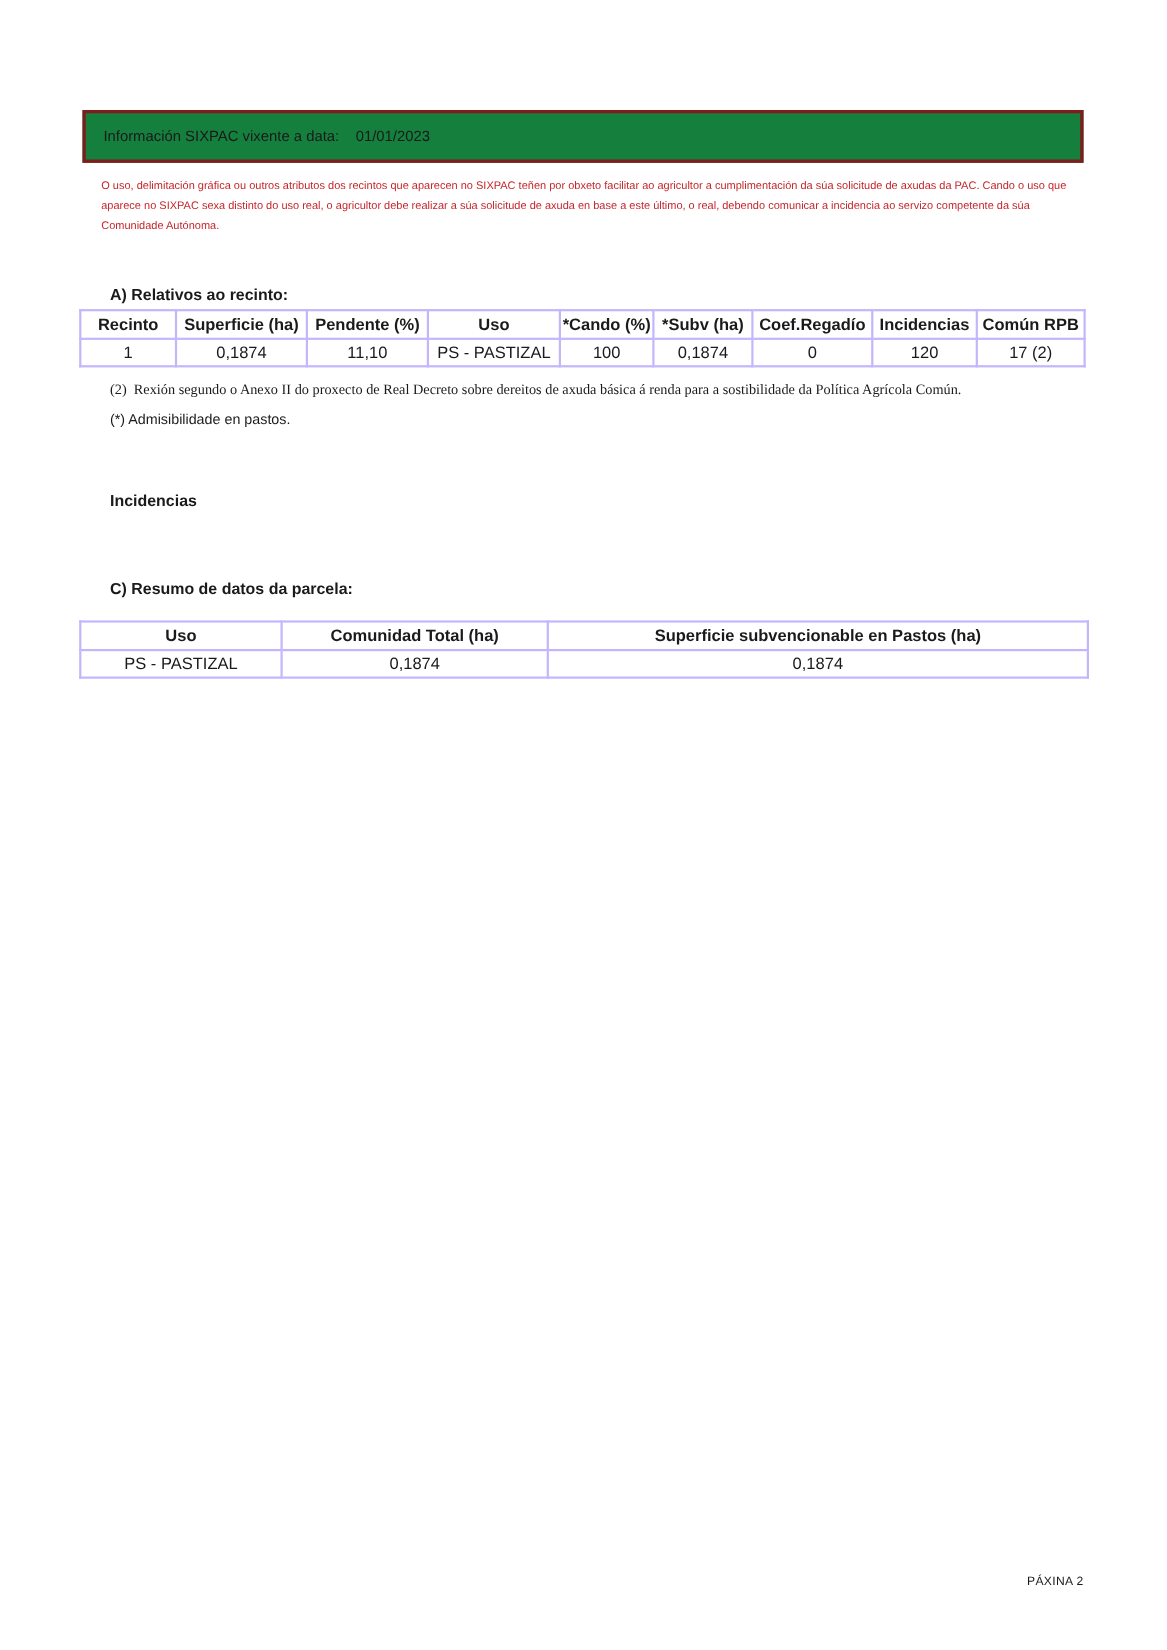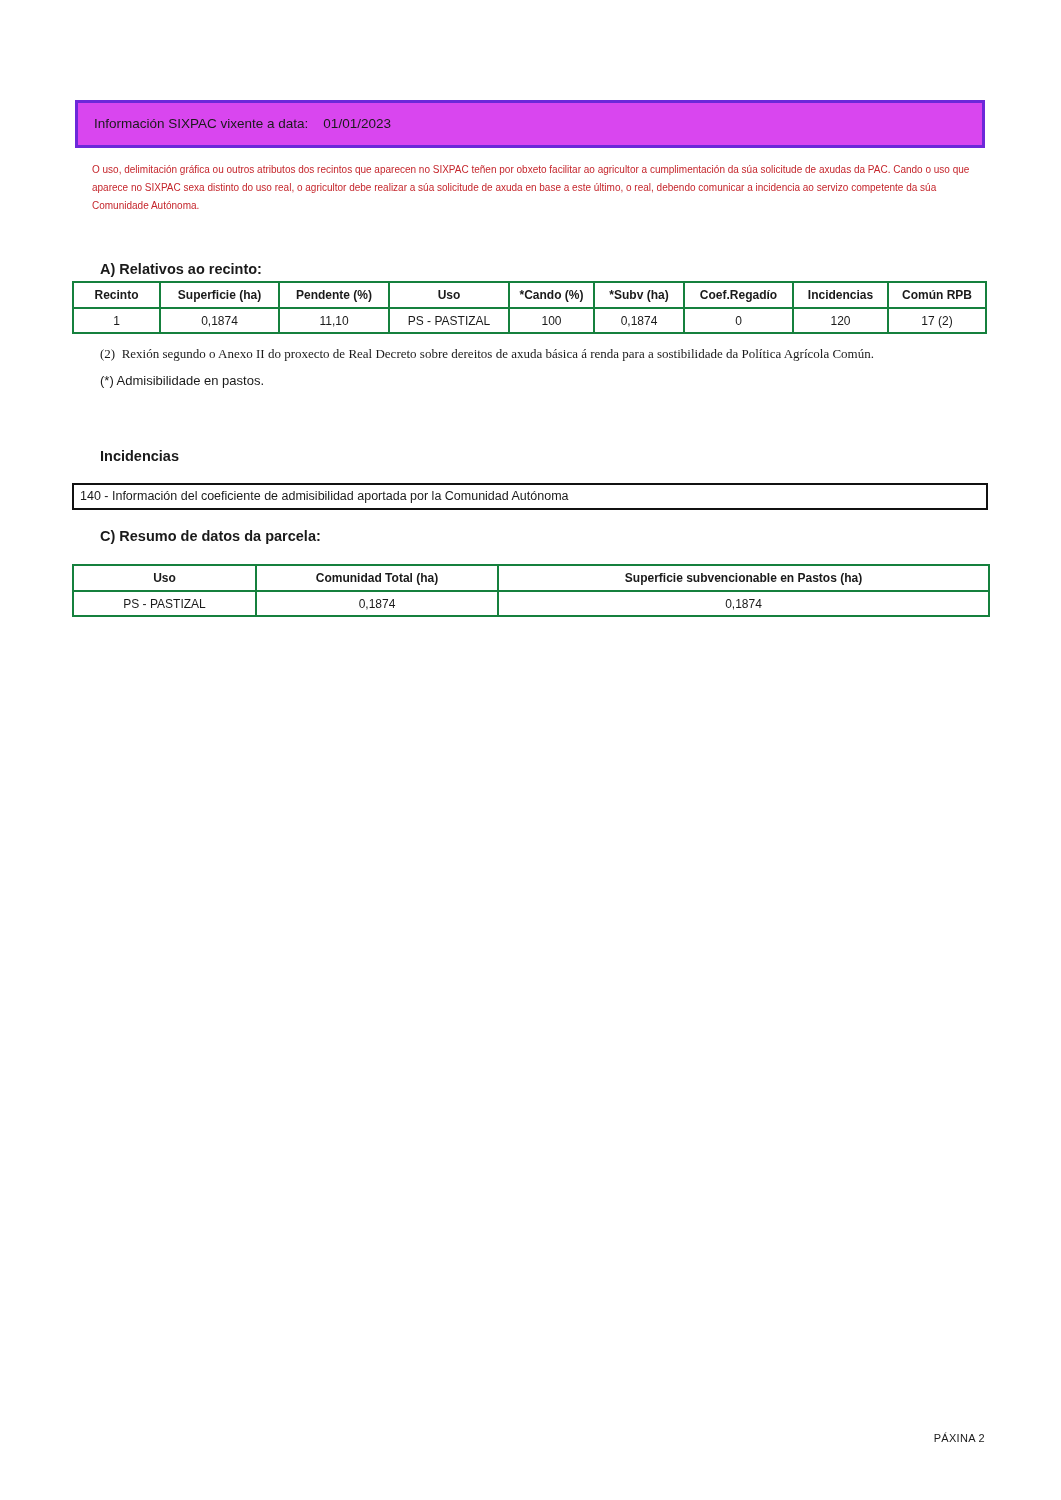--- a/index.html
+++ b/index.html
@@ -20,22 +20,22 @@
     overflow: hidden;
   }
 
   
   .header-box {
     position: absolute;
     left: 75px;
     top: 100px;
     width: 904px;
     height: 42px;
-    border: 3px solid #6d28d9;
-    background: #d946ef;
+    border: 3px solid #7f1d1d;
+    background: #15803d;
   }
   .header-box-inner {
     padding: 13px 0 0 16px;
     font-size: 13.5px;
     white-space: nowrap;
   }
   .header-box-inner .date-value {
     margin-left: 15px;
   }
 
@@ -63,22 +63,22 @@
   .title-c { top: 528px; }
 
   
   table.doc-table {
     position: absolute;
     border-collapse: collapse;
     table-layout: fixed;
     background: #ffffff;
   }
   table.doc-table td, table.doc-table th {
-    border: 2px solid #15803d;
-    font-size: 12px;
+    border: 2px solid #c4b5fd;
+    font-size: 15px;
     padding: 0;
     vertical-align: middle;
     overflow: hidden;
     white-space: nowrap;
   }
   table.doc-table th {
     font-weight: bold;
     text-align: center;
     height: 24px;
   }
@@ -192,23 +192,20 @@
         <td>120</td>
         <td>17 (2)</td>
       </tr>
     </tbody>
   </table>
 
   <div class="note note-2">(2)  Rexión segundo o Anexo II do proxecto de Real Decreto sobre dereitos de axuda básica á renda para a sostibilidade da Política Agrícola Común.</div>
   <div class="note note-star">(*) Admisibilidade en pastos.</div>
 
   <div class="section-title title-incidencias">Incidencias</div>
-  <div class="incidencias-box">
-    <div class="incidencias-box-text">140 - Información del coeficiente de admisibilidad aportada por la Comunidad Autónoma</div>
-  </div>
 
   <div class="section-title title-c">C) Resumo de datos da parcela:</div>
 
   <table class="doc-table table-c">
     <colgroup>
       <col style="width:183px">
         <col style="width:242px">
         <col style="width:491px">
     </colgroup>
     <thead>

